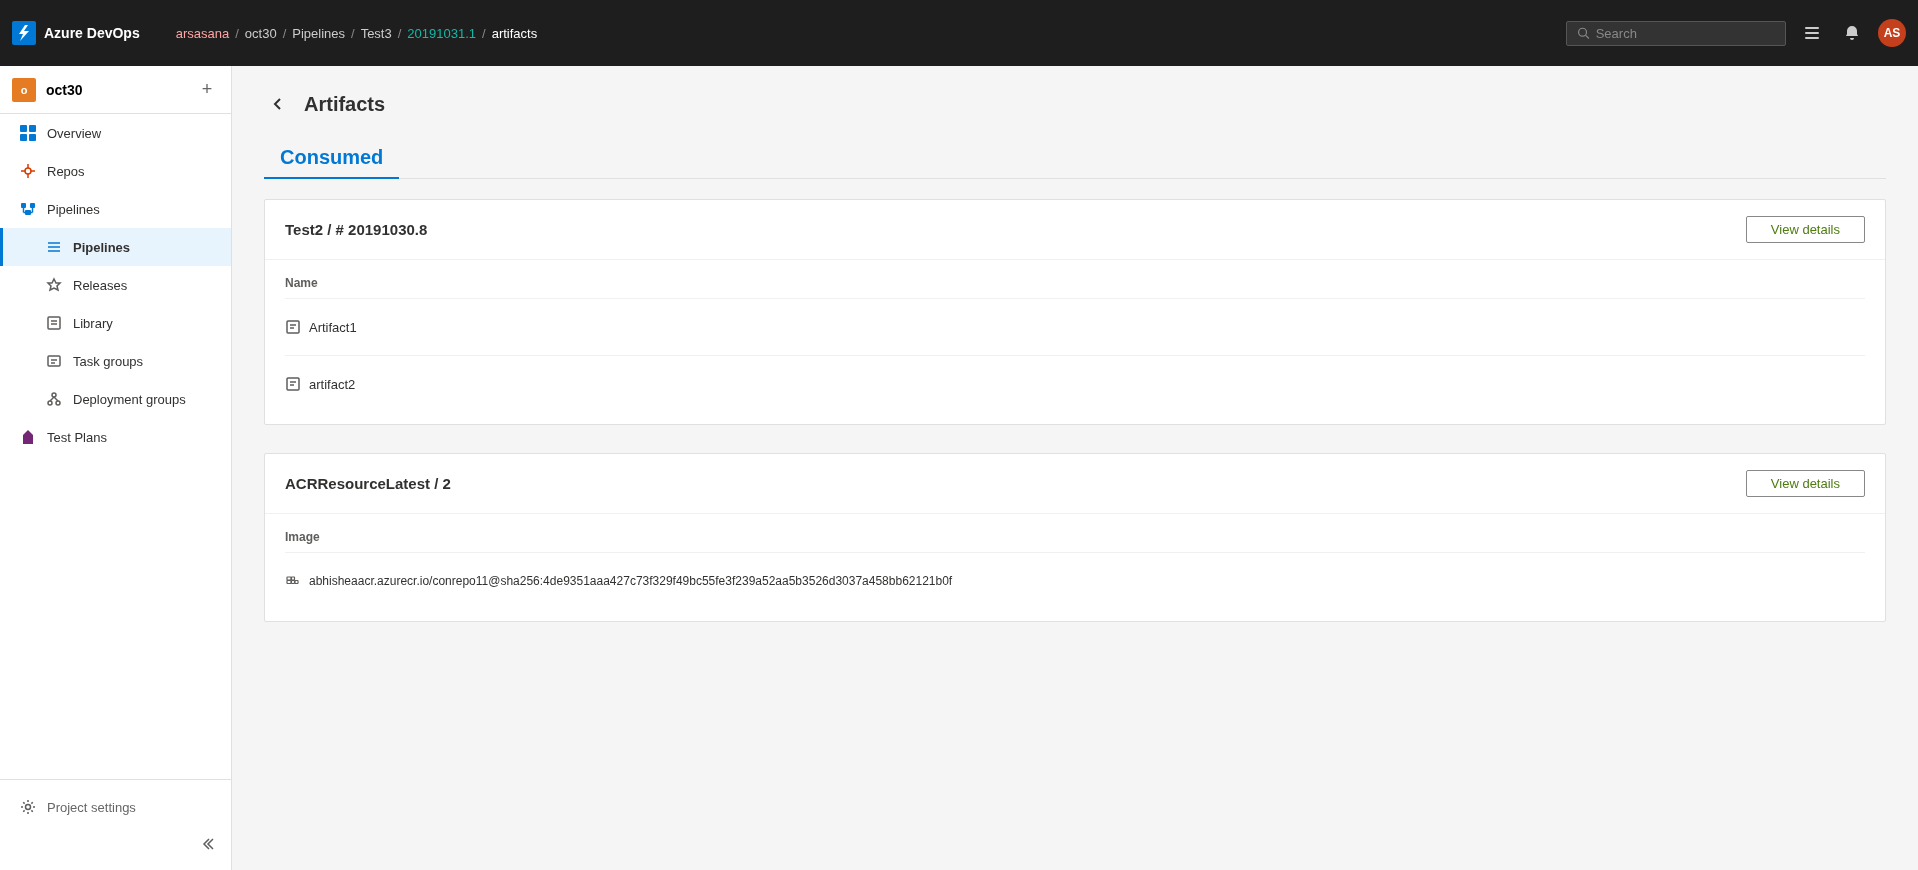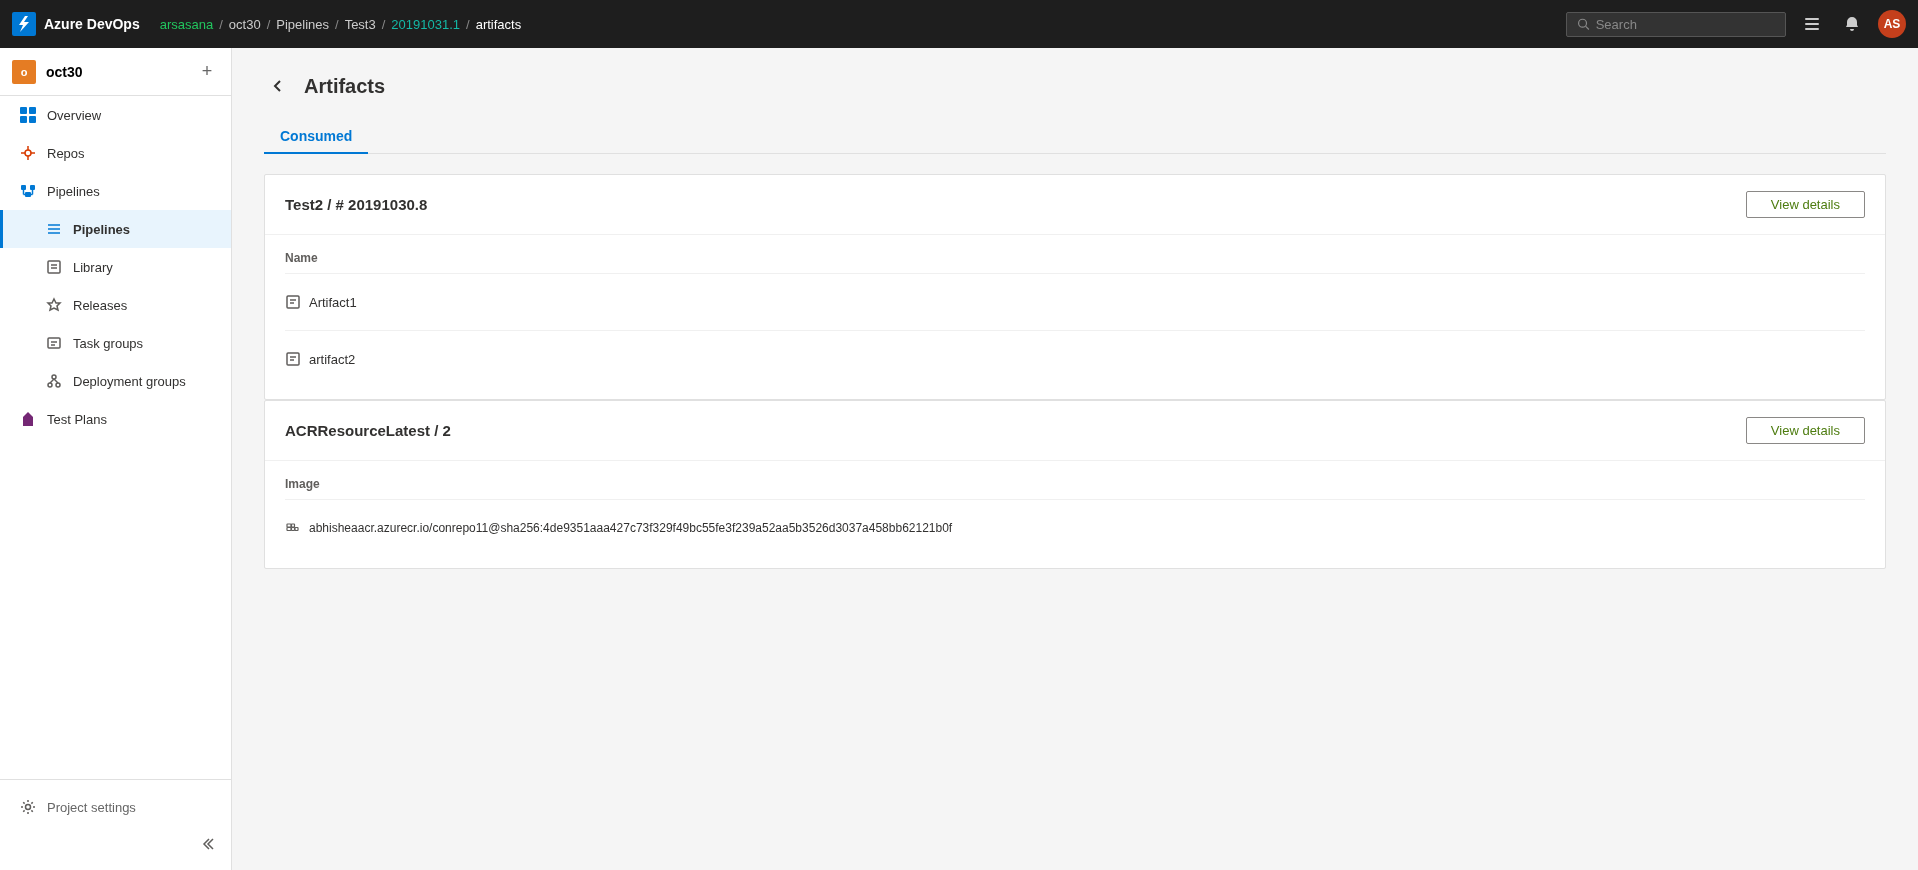--- a/index.html
+++ b/index.html
@@ -1,27 +1,27 @@
 <!DOCTYPE html>
 <html><head>
   <meta charset="utf-8">
   <style>
     * { box-sizing: border-box; margin: 0; padding: 0; }
     body { font-family: 'Segoe UI', sans-serif; font-size: 14px; background: #f5f5f5; display: flex; flex-direction: column; height: 870px; overflow: hidden; }
 
     
     .topbar {
-      height: 48px;
+      height: 66px;
       background: #1e1e1e;
       display: flex;
       align-items: center;
       padding: 0 12px;
       flex-shrink: 0;
       color: #fff;
-      gap: 12px;
+      gap: 28px;
     }
     .topbar-logo {
       display: flex;
       align-items: center;
       gap: 8px;
       font-size: 14px;
       font-weight: 600;
       color: #fff;
       white-space: nowrap;
     }
@@ -212,37 +212,37 @@
 
     
     .tabs {
       display: flex;
       border-bottom: 1px solid #e0e0e0;
       margin-bottom: 20px;
     }
     .tab {
       padding: 8px 16px;
       cursor: pointer;
-      font-size: 14px;
+      font-size: 20px;
       color: #323130;
       border-bottom: 2px solid transparent;
       margin-bottom: -1px;
     }
     .tab.active {
       border-bottom-color: #0078d4;
       color: #0078d4;
       font-weight: 600;
     }
 
     
     .artifact-card {
       background: #fff;
       border: 1px solid #e0e0e0;
       border-radius: 2px;
-      margin-bottom: 0;
+      margin-bottom: 28px;
       overflow: hidden;
     }
     .card-header {
       display: flex;
       align-items: center;
       justify-content: space-between;
       padding: 16px 20px;
       border-bottom: 1px solid #f0f0f0;
     }
     .card-title {
@@ -296,21 +296,21 @@
 
 <div class="topbar">
   <div class="topbar-logo">
     <svg class="azure-logo" viewBox="0 0 24 24" fill="none">
       <rect width="24" height="24" rx="2" fill="#0078d4"></rect>
       <path d="M13 4L7 13h4l-3 7 9-10h-5l4-6h-6z" fill="white"></path>
     </svg>
     <span>Azure DevOps</span>
   </div>
   <div class="breadcrumb">
-    <span style="cursor:pointer;color:#22c55e">arsasana</span>
+    <span style="cursor:pointer;color:#fca5a5">arsasana</span>
     <span class="sep">/</span>
     <span style="cursor:pointer;color:#ccc">oct30</span>
     <span class="sep">/</span>
     <span style="cursor:pointer;color:#ccc">Pipelines</span>
     <span class="sep">/</span>
     <span style="cursor:pointer;color:#ccc">Test3</span>
     <span class="sep">/</span>
     <span style="cursor:pointer;color:#14b8a6">20191031.1</span>
     <span class="sep">/</span>
     <span class="last">artifacts</span>
@@ -396,35 +396,35 @@
             <line x1="2" y1="12" x2="14" y2="12" stroke="#0078d4" stroke-width="1.5"></line>
           </svg>
         </span>
         <span>Pipelines</span>
       </div>
 
 
       <div class="nav-item sub-item">
         <span class="nav-icon">
           <svg width="16" height="16" viewBox="0 0 16 16" fill="none" stroke="#605e5c" stroke-width="1.5">
+            <path d="M8 2l2 4h4l-3 3 1 4-4-2-4 2 1-4-3-3h4z"></path>
+          </svg>
+        </span>
+        <span>Releases</span>
+      </div>
+
+      <div class="nav-item sub-item">
+        <span class="nav-icon">
+          <svg width="16" height="16" viewBox="0 0 16 16" fill="none" stroke="#605e5c" stroke-width="1.5">
             <rect x="2" y="2" width="12" height="12" rx="1"></rect>
             <line x1="5" y1="6" x2="11" y2="6"></line>
             <line x1="5" y1="9" x2="11" y2="9"></line>
           </svg>
         </span>
         <span>Library</span>
-      </div>
-
-      <div class="nav-item sub-item">
-        <span class="nav-icon">
-          <svg width="16" height="16" viewBox="0 0 16 16" fill="none" stroke="#605e5c" stroke-width="1.5">
-            <path d="M8 2l2 4h4l-3 3 1 4-4-2-4 2 1-4-3-3h4z"></path>
-          </svg>
-        </span>
-        <span>Releases</span>
       </div>
 
       <div class="nav-item sub-item">
         <span class="nav-icon">
           <svg width="16" height="16" viewBox="0 0 16 16" fill="none" stroke="#605e5c" stroke-width="1.5">
             <rect x="2" y="3" width="12" height="10" rx="1"></rect>
             <line x1="5" y1="7" x2="11" y2="7"></line>
             <line x1="5" y1="10" x2="9" y2="10"></line>
           </svg>
         </span>

